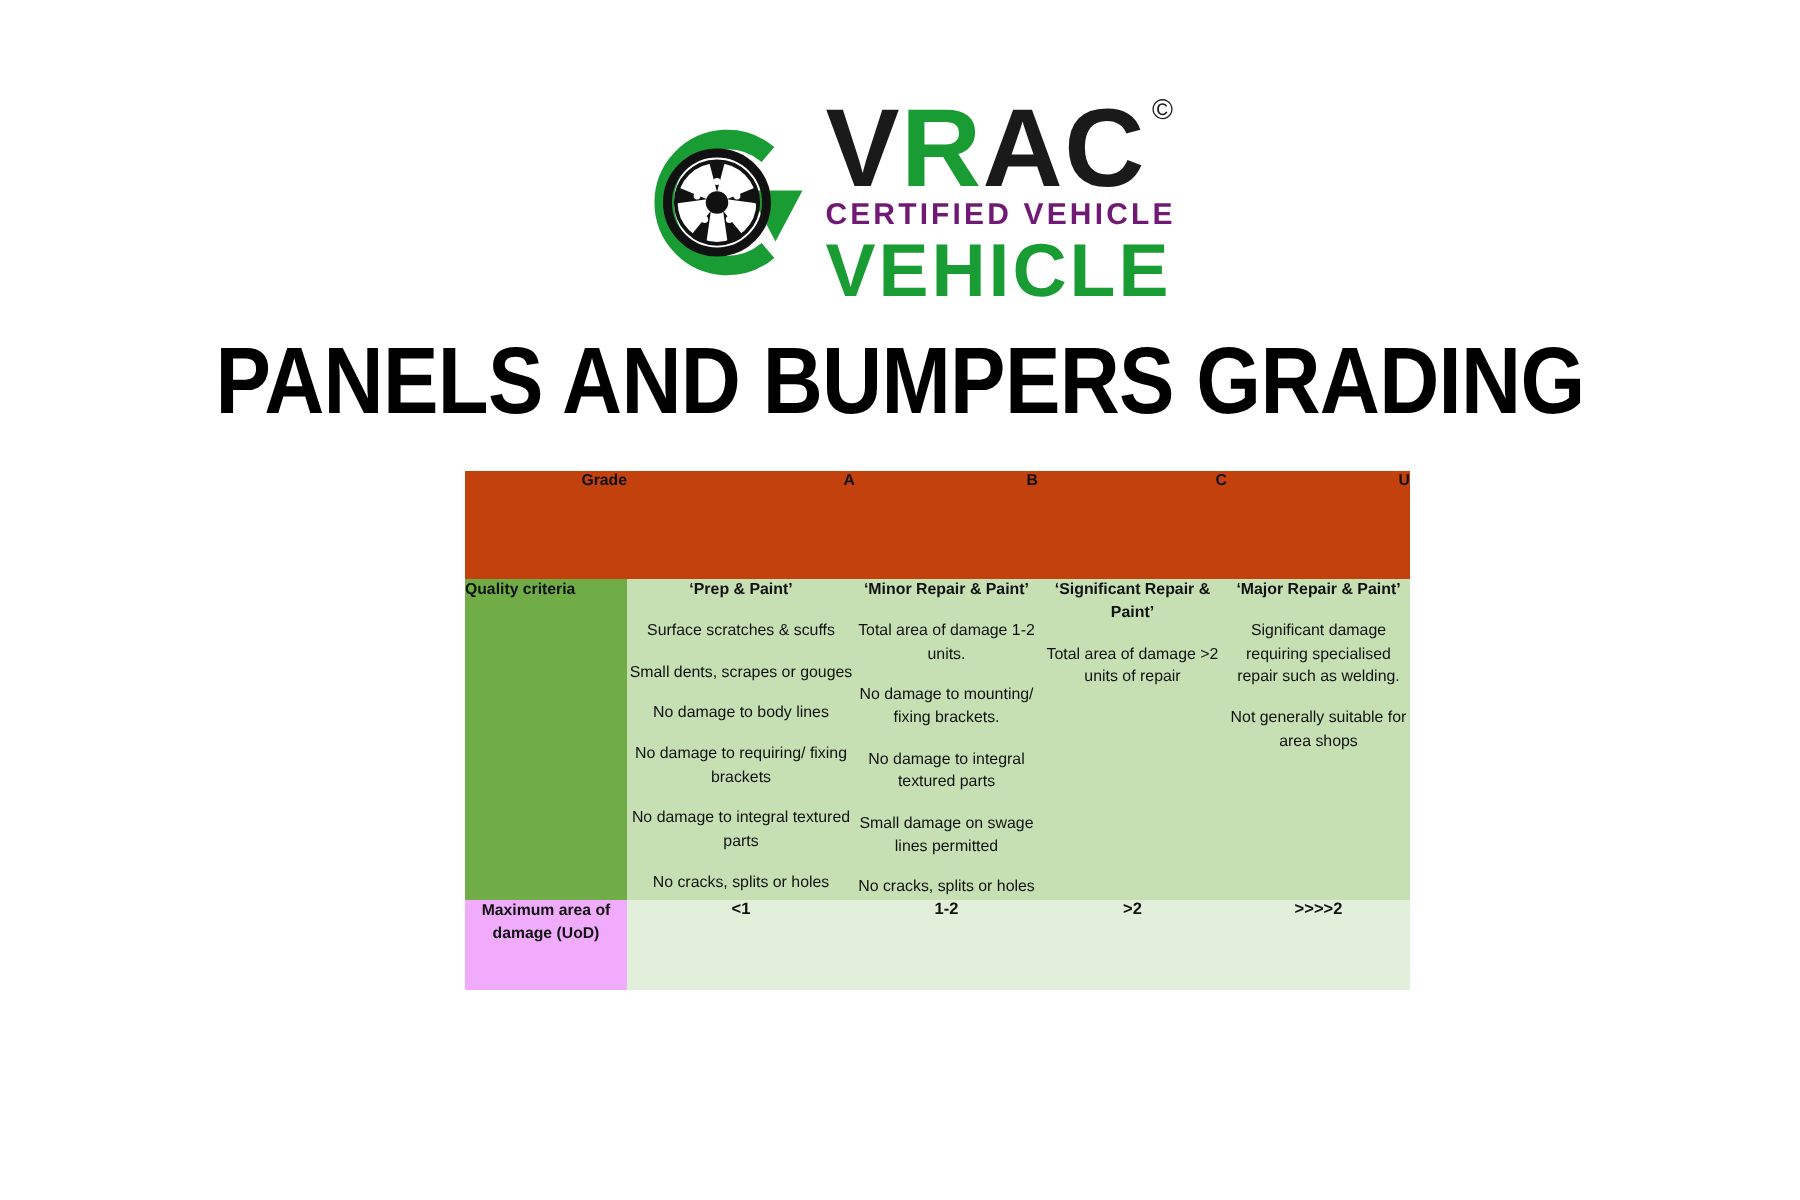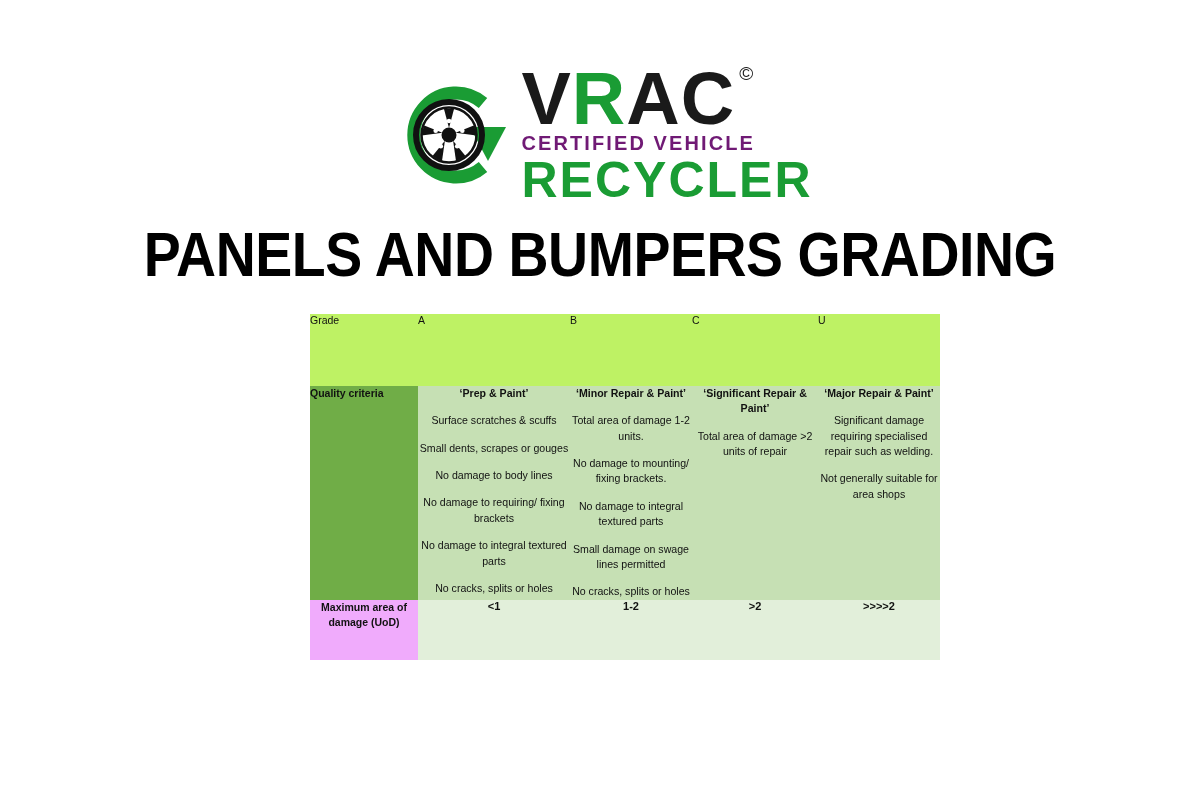--- a/index.html
+++ b/index.html
@@ -114,25 +114,25 @@
     border: none;
   }
 
   col.c-label { width: 108px; }
   col.c-a     { width: 152px; }
   col.c-b     { width: 122px; }
   col.c-c     { width: 126px; }
   col.c-u     { width: 122px; }
 
   .hdr-cell {
-    background: #bef264;
+    background: #c2410c;
     height: 72px;
-    text-align: left;
+    text-align: right;
     font-size: 10.5px;
-    font-weight: normal;
+    font-weight: bold;
     color: #111111;
     padding-top: 7px;
     box-sizing: border-box;
     border-right: 2px solid #ffffff;
     border-bottom: 2px solid #ffffff;
   }
   .hdr-cell:last-child { border-right: none; }
 
   .lbl-cell {
     background: #70AD47;
@@ -227,21 +227,21 @@
       </svg>
     </div>
     <div class="logo-wordmark">
       <div class="wm-row1">
         <span>V</span>
           <span class="grn">R</span>
           <span>AC</span>
           <span class="wm-sup">©</span>
       </div>
       <div class="wm-row2">CERTIFIED VEHICLE</div>
-      <div class="wm-row3">RECYCLER</div>
+      <div class="wm-row3">VEHICLE</div>
     </div>
   </div>
 </div>
 
 <div class="page-title">PANELS AND BUMPERS GRADING</div>
 
 <table class="grade-table">
   <colgroup>
     <col class="c-label">
       <col class="c-a">

